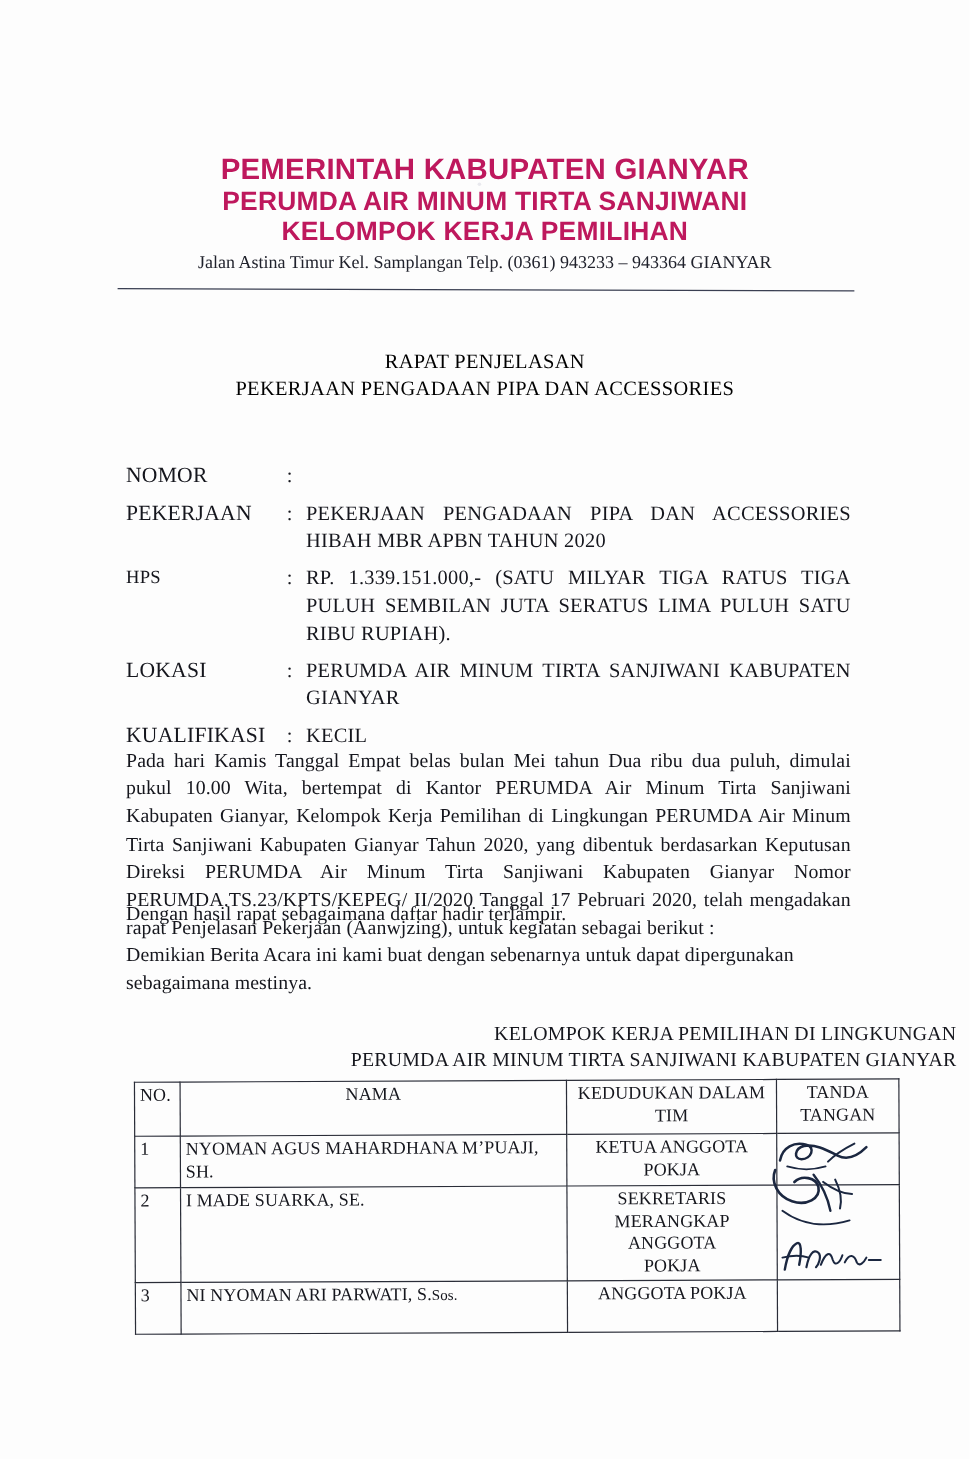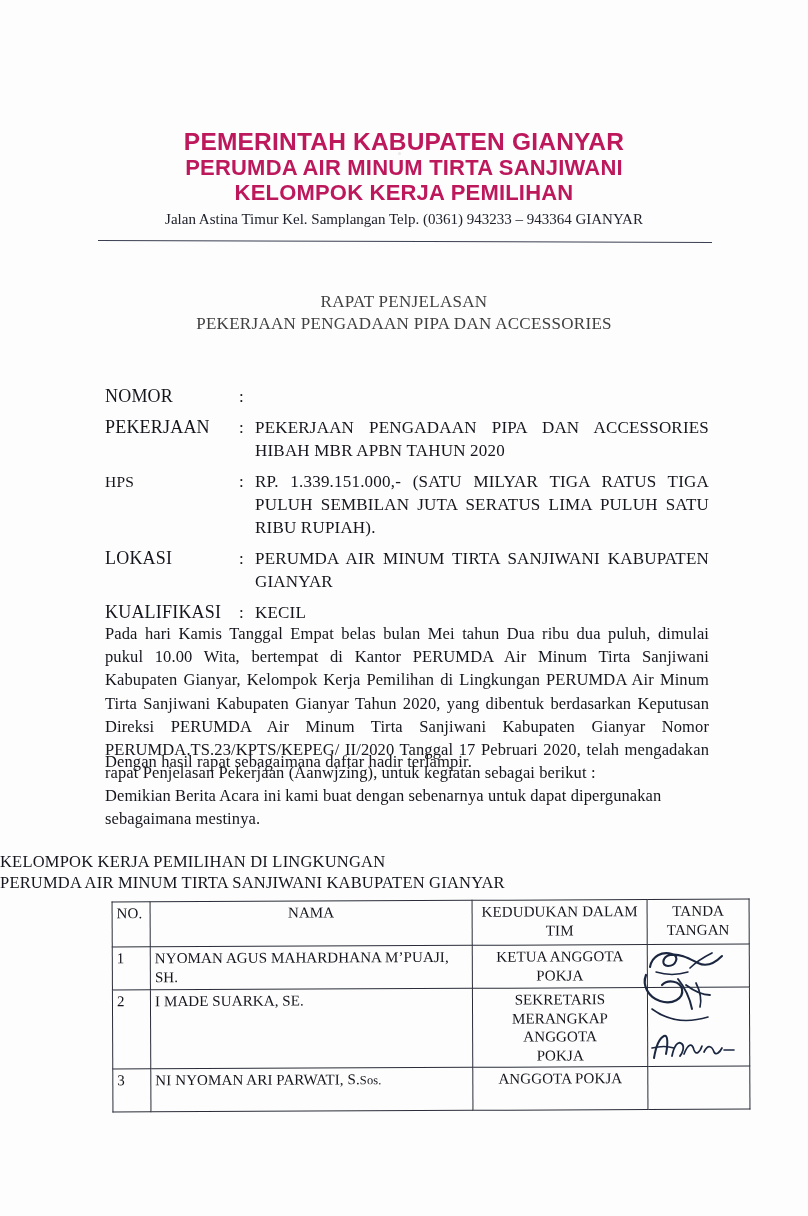--- a/index.html
+++ b/index.html
@@ -64,21 +64,21 @@
   
   .doc-title {
     position: absolute;
     left: 0;
     right: 0;
     top: 291px;
     text-align: center;
     font-size: 17px;
     line-height: 21.5px;
     letter-spacing: 0.3px;
-    color: #404040;
+    color: #000000;
   }
 
   
   .fields {
     position: absolute;
     left: 105px;
     top: 385px;
     width: 604px;
   }
   .field-row {
@@ -124,21 +124,21 @@
   #para-hasil { top: 750px; }
   #para-penutup { top: 784px; }
   #para-penutup .last-line { text-align: left; }
 
   
   .sign-heading {
     position: absolute;
     left: 0;
     right: 11px;
     top: 851px;
-    text-align: left;
+    text-align: right;
     font-size: 16.5px;
     line-height: 21px;
     letter-spacing: 0.2px;
   }
 
   
   .tbl-wrap {
     position: absolute;
     left: 112px;
     top: 900px;

